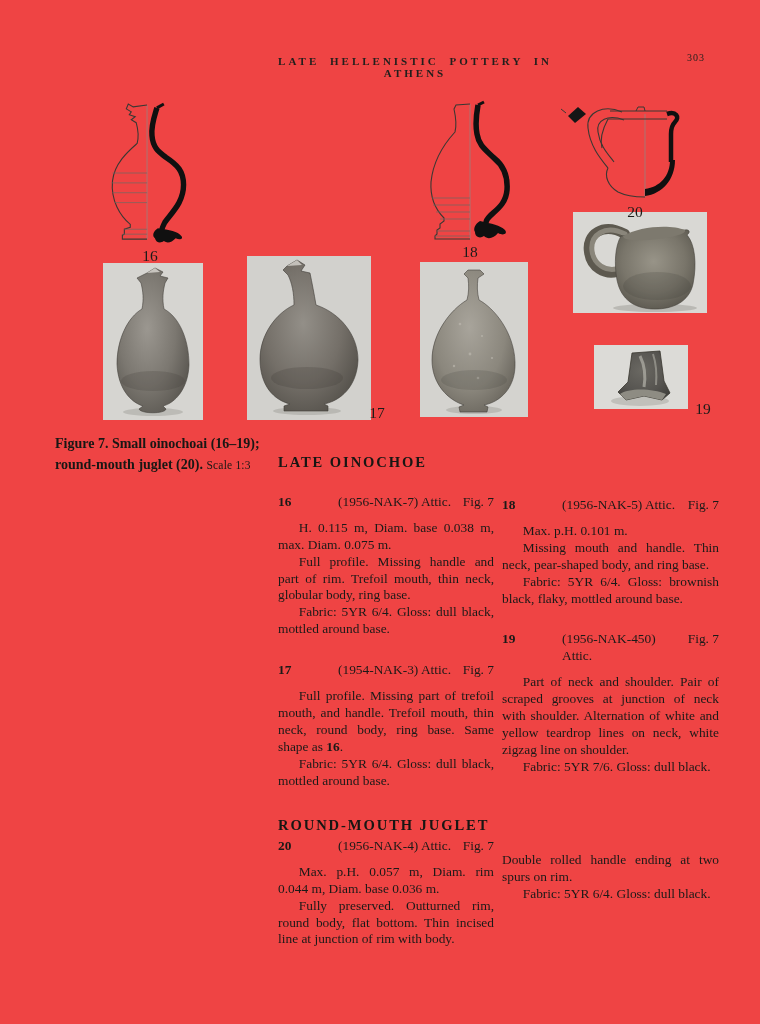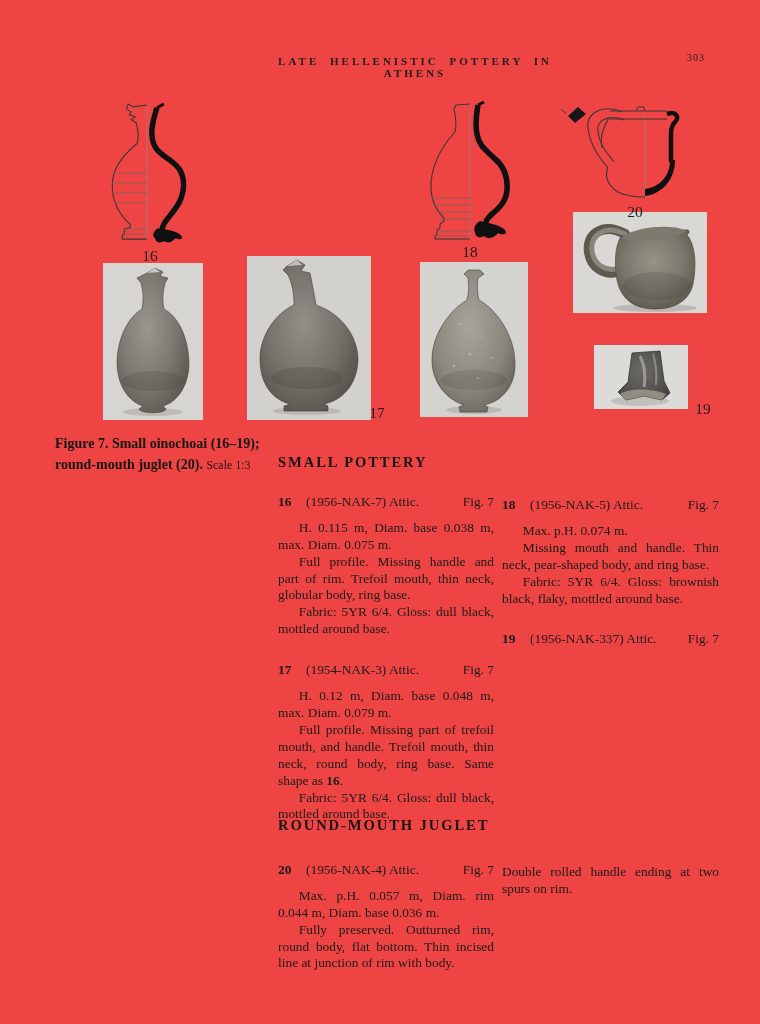--- a/index.html
+++ b/index.html
@@ -29,31 +29,31 @@
   .caption{
     position:absolute;left:55px;top:433px;width:232px;
     font-size:14px;font-weight:bold;line-height:21px;color:#181714;
   }
   .caption .scale{font-weight:normal;font-size:11.5px;letter-spacing:0.2px;}
   
   .col{position:absolute;font-size:13.4px;line-height:16.9px;color:#1b1a18;}
   .col-a1{left:278px;top:454px;width:216px;}
   .col-b1{left:502px;top:497px;width:217px;}
   .col-a2{left:278px;top:817px;width:216px;}
-  .col-b2{left:502px;top:852px;width:217px;margin-top:12px;}
+  .col-b2{left:502px;top:852px;width:217px;}
   .section-heading{
     font-size:14.6px;font-weight:bold;letter-spacing:1.9px;color:#171613;
     margin:0 0 23px 0;
   }
-  .col-a2 .section-heading{margin-bottom:28px;}
+  .col-a2 .section-heading{margin-bottom:4px;}
   .entry{margin:0 0 24px 0;}
   .entry:last-child{margin-bottom:0;}
   .entry-head{display:flex;align-items:baseline;margin:0 0 9px 0;}
   .entry-num{font-weight:bold;min-width:28px;}
-  .entry-inv{flex:1;}
+  .entry-inv{flex:1;margin-left:32px;}
   .entry-fig{text-align:right;}
   .para{margin:0;text-indent:1.55em;text-align:justify;}
   .para.flush{text-indent:0;}
   .bold-ref{font-weight:bold;}
 </style>
 </head>
 <body>
 
 <div class="page">
 
@@ -214,77 +214,79 @@
     </svg>
   </div>
   <div class="fig-label" style="left:688px;top:400px;width:30px;">19</div>
 
   <div class="caption">
     <span>Figure 7. Small oinochoai (16–19); round-mouth juglet (20).</span>
     <span class="scale">Scale 1:3</span>
   </div>
 
   <div class="col col-a1">
-    <h2 class="section-heading">SMALL POTTERY</h2>
+    <h2 class="section-heading">LATE OINOCHOE</h2>
 
     <div class="entry">
       <div class="entry-head">
         <span class="entry-num">16</span>
         <span class="entry-inv">(1956-NAK-7) Attic.</span>
         <span class="entry-fig">Fig. 7</span>
       </div>
       <p class="para">H. 0.115 m, Diam. base 0.038 m, max. Diam. 0.075 m.</p>
       <p class="para">Full profile. Missing handle and part of rim. Trefoil mouth, thin neck, globular body, ring base.</p>
       <p class="para">Fabric: 5YR 6/4. Gloss: dull black, mottled around base.</p>
     </div>
 
     <div class="entry">
       <div class="entry-head">
         <span class="entry-num">17</span>
         <span class="entry-inv">(1954-NAK-3) Attic.</span>
         <span class="entry-fig">Fig. 7</span>
       </div>
-      <p class="para">H. 0.12 m, Diam. base 0.048 m, max. Diam. 0.079 m.</p>
       <p class="para"><span>Full profile. Missing part of trefoil mouth, and handle. Trefoil mouth, thin neck, round body, ring base. Same shape as </span><span class="bold-ref">16</span><span>.</span></p>
       <p class="para">Fabric: 5YR 6/4. Gloss: dull black, mottled around base.</p>
     </div>
   </div>
 
   <div class="col col-b1">
     <div class="entry">
       <div class="entry-head">
         <span class="entry-num">18</span>
         <span class="entry-inv">(1956-NAK-5) Attic.</span>
         <span class="entry-fig">Fig. 7</span>
       </div>
-      <p class="para">Max. p.H. 0.074 m.</p>
+      <p class="para">Max. p.H. 0.101 m.</p>
       <p class="para">Missing mouth and handle. Thin neck, pear-shaped body, and ring base.</p>
       <p class="para">Fabric: 5YR 6/4. Gloss: brownish black, flaky, mottled around base.</p>
     </div>
 
     <div class="entry">
       <div class="entry-head">
         <span class="entry-num">19</span>
-        <span class="entry-inv">(1956-NAK-337) Attic.</span>
-        <span class="entry-fig">Fig. 7</span>
-      </div>
+        <span class="entry-inv">(1956-NAK-450) Attic.</span>
+        <span class="entry-fig">Fig. 7</span>
+      </div>
+      <p class="para">Part of neck and shoulder. Pair of scraped grooves at junction of neck with shoulder. Alternation of white and yellow teardrop lines on neck, white zigzag line on shoulder.</p>
+      <p class="para">Fabric: 5YR 7/6. Gloss: dull black.</p>
     </div>
   </div>
 
   <div class="col col-a2">
     <h2 class="section-heading">ROUND-MOUTH JUGLET</h2>
 
     <div class="entry">
       <div class="entry-head">
         <span class="entry-num">20</span>
         <span class="entry-inv">(1956-NAK-4) Attic.</span>
         <span class="entry-fig">Fig. 7</span>
       </div>
       <p class="para">Max. p.H. 0.057 m, Diam. rim 0.044 m, Diam. base 0.036 m.</p>
       <p class="para">Fully preserved. Outturned rim, round body, flat bottom. Thin incised line at junction of rim with body.</p>
     </div>
   </div>
 
   <div class="col col-b2">
     <p class="para flush">Double rolled handle ending at two spurs on rim.</p>
+    <p class="para">Fabric: 5YR 6/4. Gloss: dull black.</p>
   </div>
 
 </div>
 
 </body></html>

